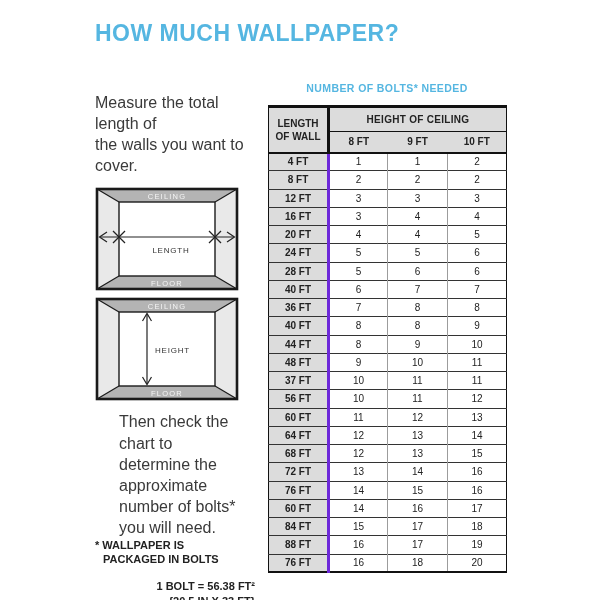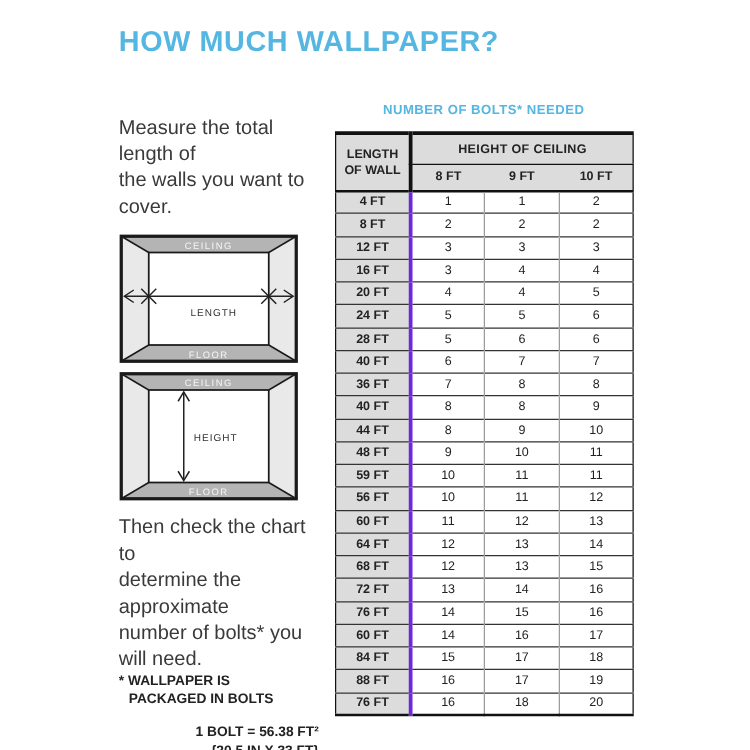--- a/index.html
+++ b/index.html
@@ -44,21 +44,21 @@
   }
   .step-text {
     margin-top: 10px;
     font-size: 16px;
     line-height: 1.32;
     color: #3a3a3a;
     white-space: pre-line;
   }
   .room-svg { display: block; margin-top: 11px; }
   .room-svg.second { margin-top: 6px; }
-  .step-text.third { margin-top: 10px; }
+  .step-text.third { margin-top: 10px; margin-left: 24px; }
   .footnote {
     font-size: 11px;
     font-weight: bold;
     line-height: 1.3;
     color: #222;
     white-space: pre-line;
     padding-left: 8px;
     text-indent: -8px;
   }
   .bolt-spec {
@@ -304,21 +304,21 @@
     <td>9</td>
     <td>10</td>
   </tr>
           <tr>
     <th class="row-header">48 FT</th>
     <td>9</td>
     <td>10</td>
     <td>11</td>
   </tr>
           <tr>
-    <th class="row-header">59 FT</th>
+    <th class="row-header">37 FT</th>
     <td>10</td>
     <td>11</td>
     <td>11</td>
   </tr>
           <tr>
     <th class="row-header">56 FT</th>
     <td>10</td>
     <td>11</td>
     <td>12</td>
   </tr>

